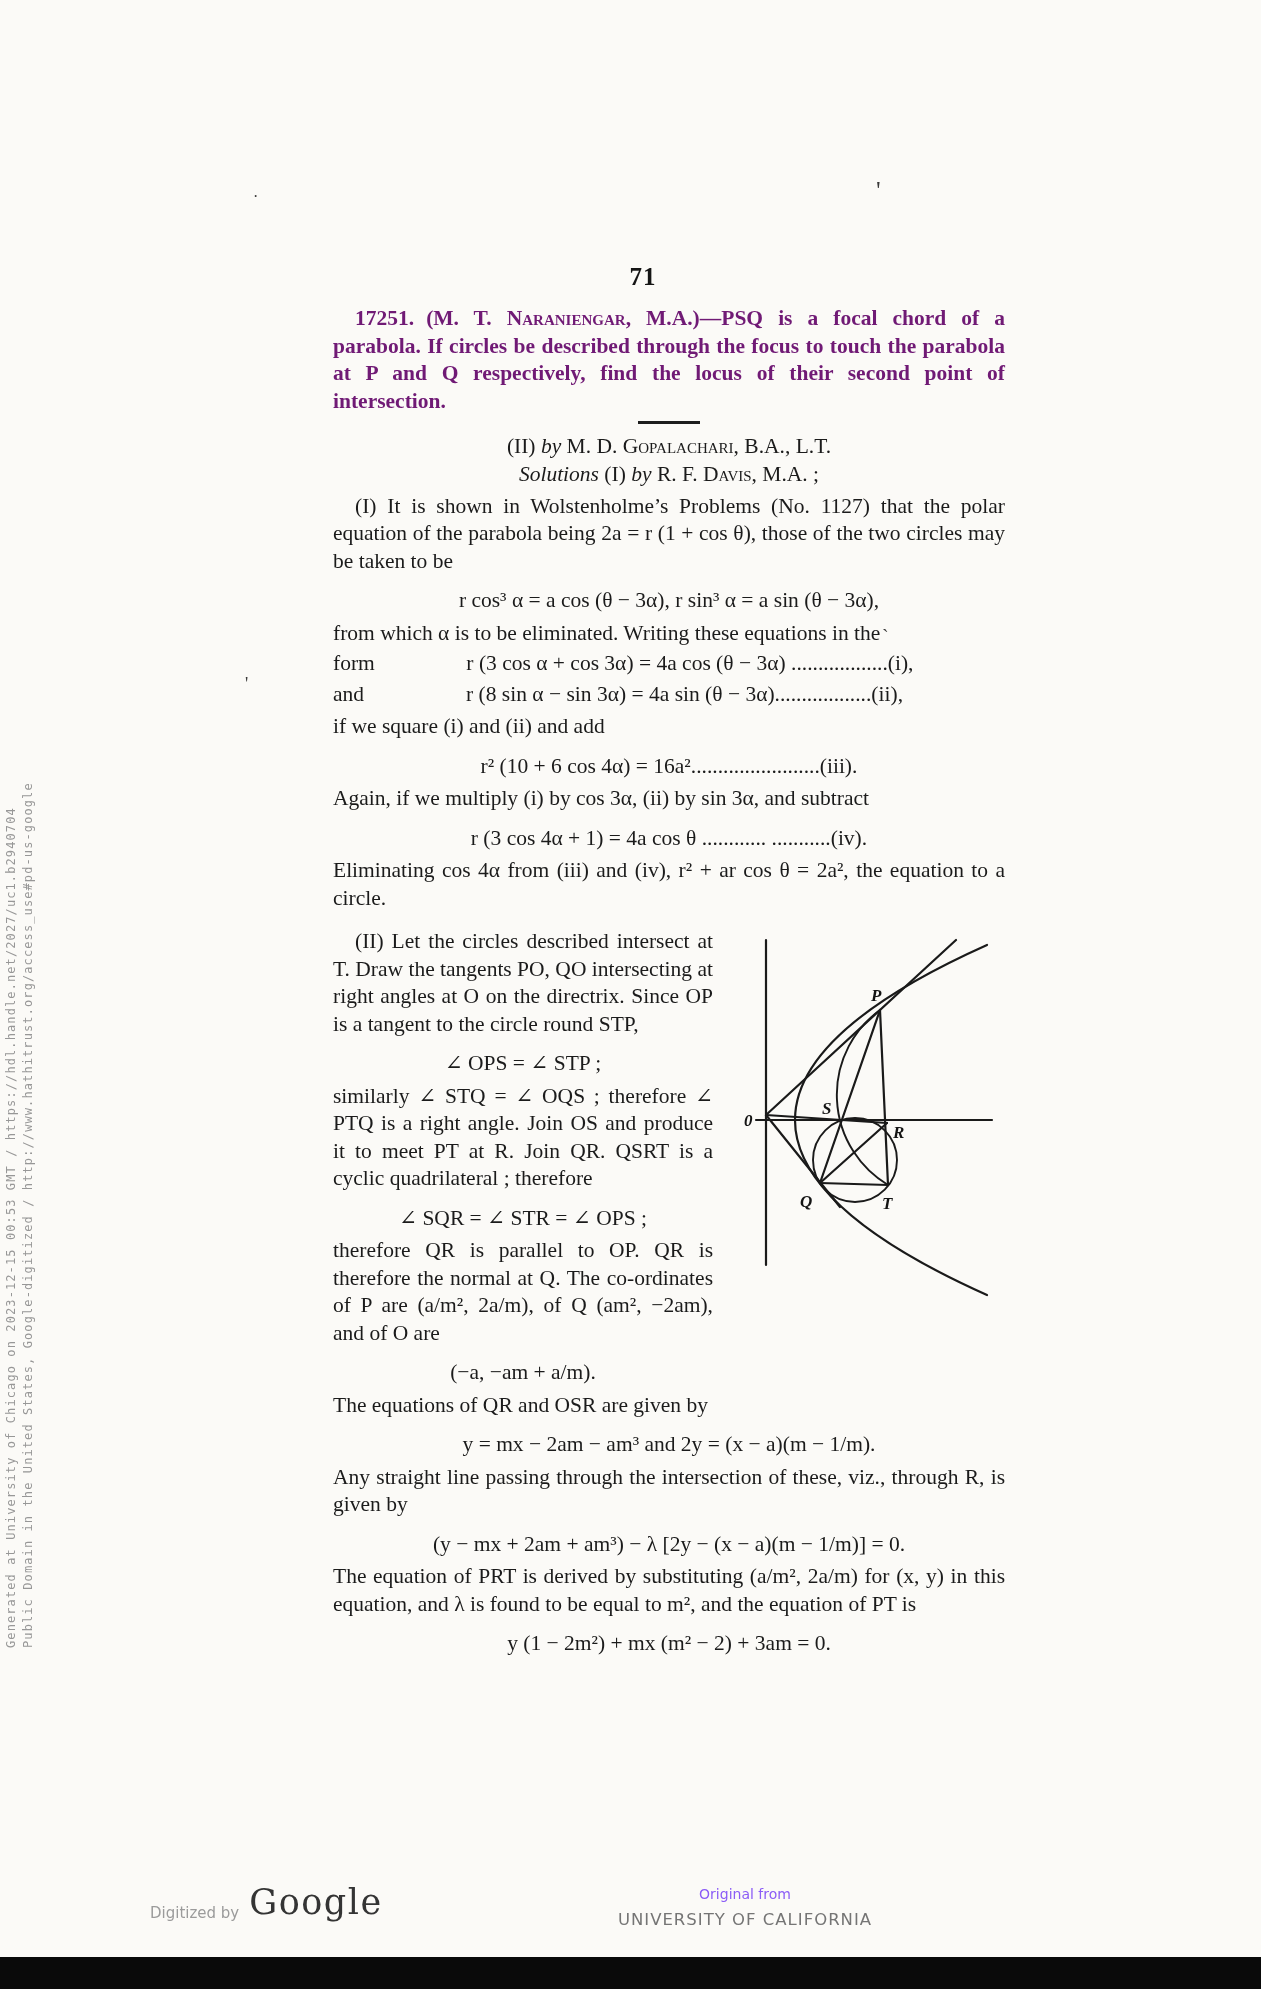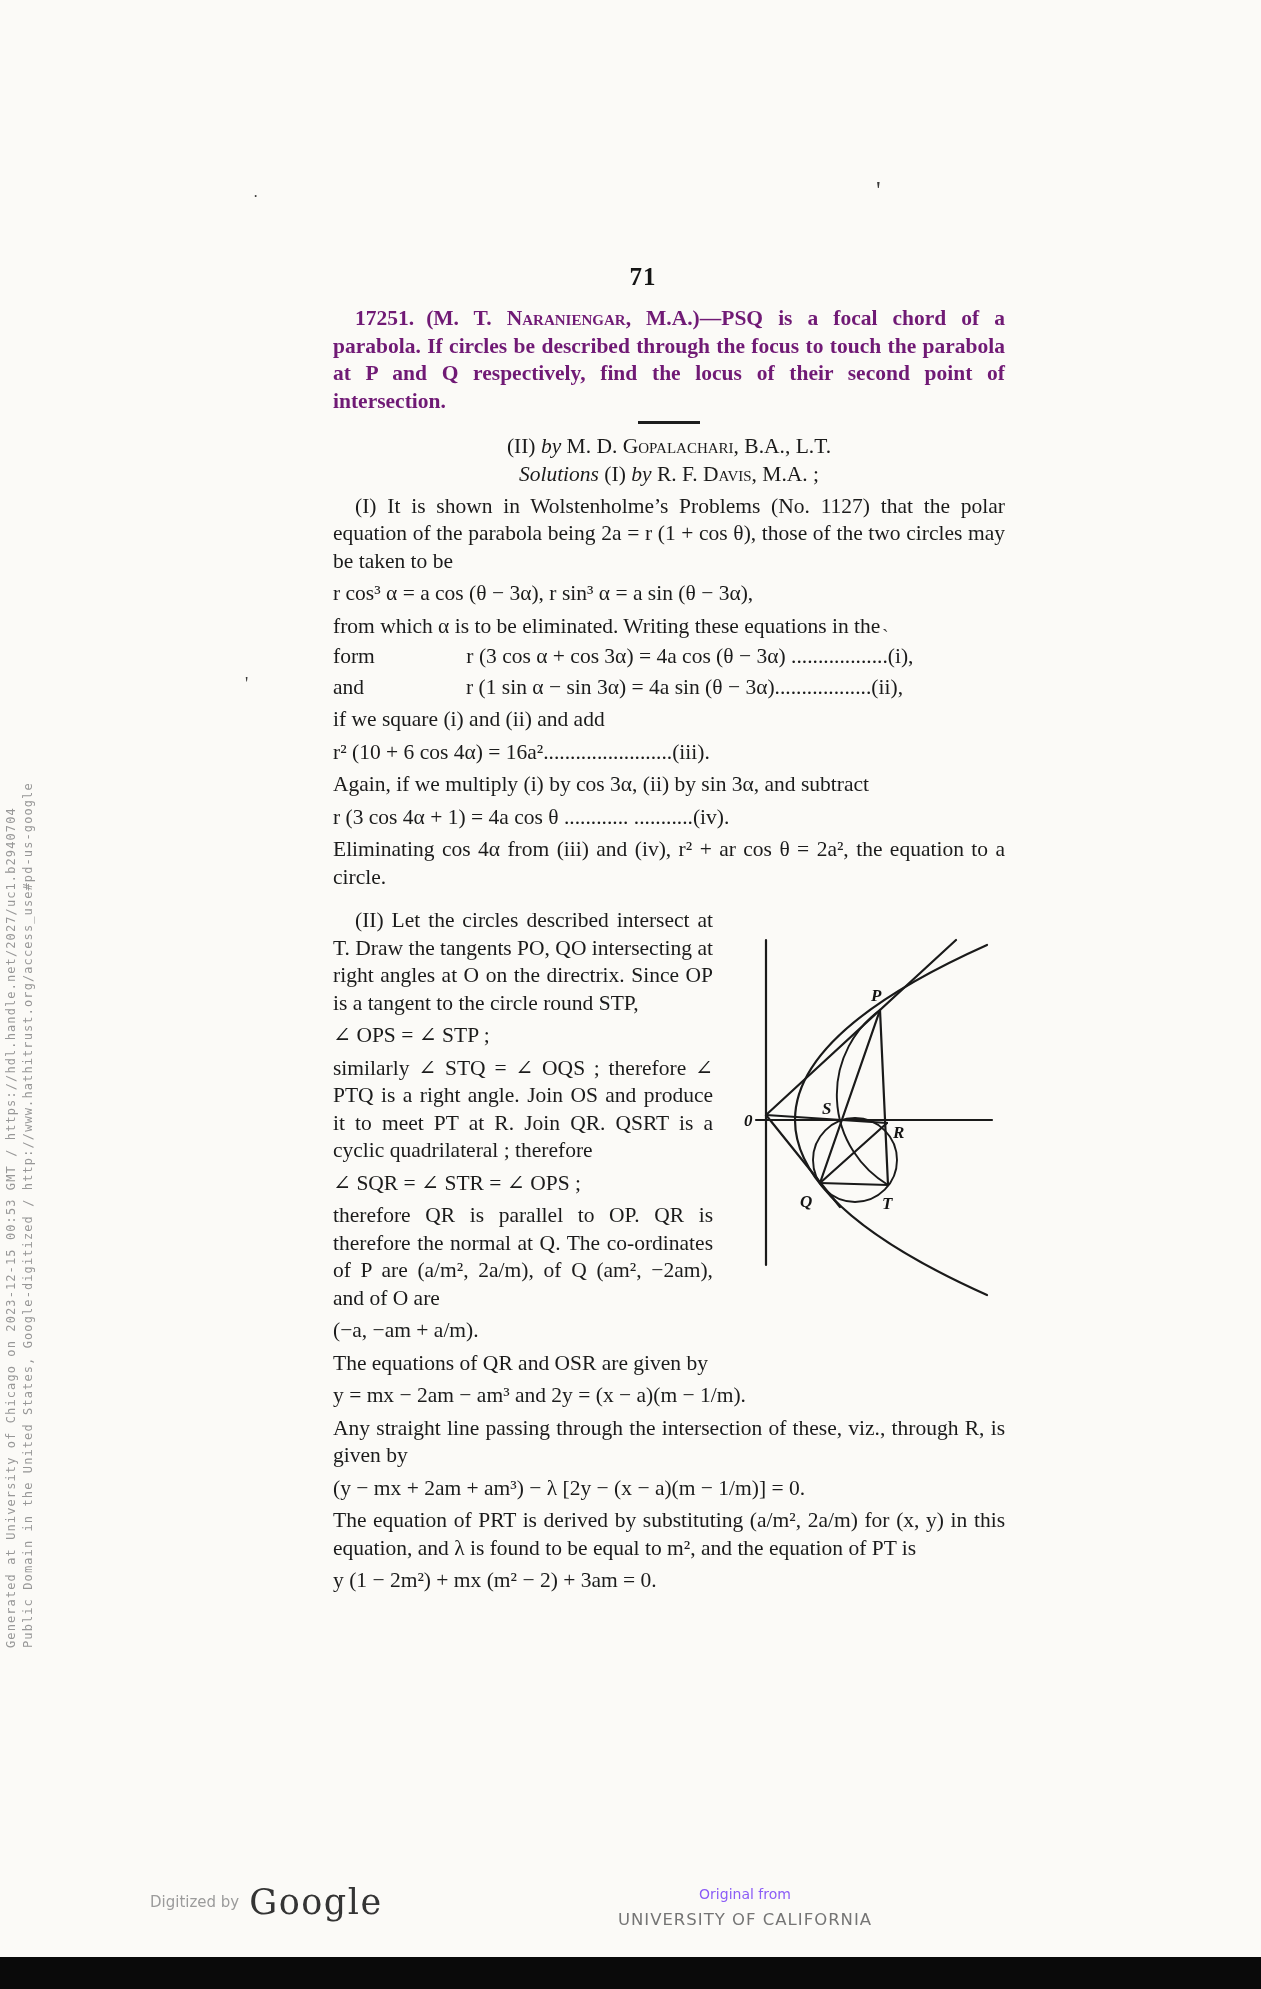--- a/index.html
+++ b/index.html
@@ -24,32 +24,32 @@
   .content{position:absolute;left:333px;top:300px;width:672px;
     font-size:21.5px;line-height:27.5px;text-align:justify;}
   .content p{margin:5px 0 0 0;}
   .ind{text-indent:22px;}
   .prob{font-weight:bold;color:#701a75;}
   .gap{margin-left:12px;}
   .sc{font-variant:small-caps;}
   .it{font-style:italic;}
   .rule-sep{width:62px;height:2.5px;background:#1d1d1d;margin:6px auto 2px auto;}
   .solhead{text-align:center;margin-top:8px;line-height:28px;}
-  .eq{margin:5px 0 0 0;}
+  .eq{text-align:center;margin:12px 0 0 0;}
   .eqrow{display:flex;margin:3px 0 0 0;}
   .eqrow .lbl{flex:0 0 auto;}
   .eqrow .eqc{flex:1 1 auto;text-align:center;}
   .col2{width:380px;margin-top:16px;}
   .col2 .eq{width:380px;}
   
   .figure{position:absolute;left:740px;top:935px;}
   .figure text{font-family:"Liberation Serif","DejaVu Serif",serif;
     font-weight:bold;font-style:italic;font-size:17px;fill:#141414;}
   
-  .footer-left{position:absolute;left:150px;top:1882px;display:flex;align-items:center;}
+  .footer-left{position:absolute;left:150px;top:1882px;display:flex;align-items:flex-end;}
   .digitized{font-family:"DejaVu Sans","Liberation Sans",sans-serif;
     font-size:15px;color:#9b9b9b;margin-right:10px;}
   .google{font-size:35px;color:#343434;letter-spacing:1.5px;
     font-family:"DejaVu Serif","Liberation Serif",serif;}
   .footer-right{position:absolute;left:585px;top:1886px;width:320px;text-align:center;
     font-family:"DejaVu Sans","Liberation Sans",sans-serif;}
   .origfrom{font-size:14px;color:#8b5cf6;text-align:center;}
   .univ{font-size:16.5px;color:#757575;letter-spacing:1px;margin-top:8px;}
   .blackbar{position:absolute;left:0;top:1957px;width:1261px;height:32px;background:#0a0a0a;}
   
@@ -83,21 +83,21 @@
 
     <p class="ind">(I)  It is shown in Wolstenholme’s Problems (No. 1127) that the polar equation of the parabola being 2a = r (1 + cos θ), those of the two circles may be taken to be</p>
     <div class="eq">r cos³ α = a cos (θ − 3α),    r sin³ α = a sin (θ − 3α),</div>
     <p>from which α is to be eliminated.   Writing these equations in the</p>
     <div class="eqrow">
         <span class="lbl">form</span>
         <span class="eqc">r (3 cos α + cos 3α) = 4a cos (θ − 3α)  ..................(i),</span>
       </div>
     <div class="eqrow">
         <span class="lbl">and</span>
-        <span class="eqc">r (1 sin α − sin 3α) = 4a sin (θ − 3α)..................(ii),</span>
+        <span class="eqc">r (8 sin α − sin 3α) = 4a sin (θ − 3α)..................(ii),</span>
       </div>
     <p>if we square (i) and (ii) and add</p>
     <div class="eq">r² (10 + 6 cos 4α) = 16a²........................(iii).</div>
     <p>Again, if we multiply (i) by cos 3α, (ii) by sin 3α, and subtract</p>
     <div class="eq">r (3 cos 4α + 1) = 4a cos θ ............ ...........(iv).</div>
     <p>Eliminating cos 4α from (iii) and (iv),  r² + ar cos θ = 2a², the equation to a circle.</p>
 
     <div class="col2">
       <p class="ind">(II)  Let the circles described intersect at T.  Draw the tangents PO, QO intersecting at right angles at O on the directrix.   Since OP is a tangent to the circle round STP,</p>
       <div class="eq">∠ OPS = ∠ STP ;</div>

